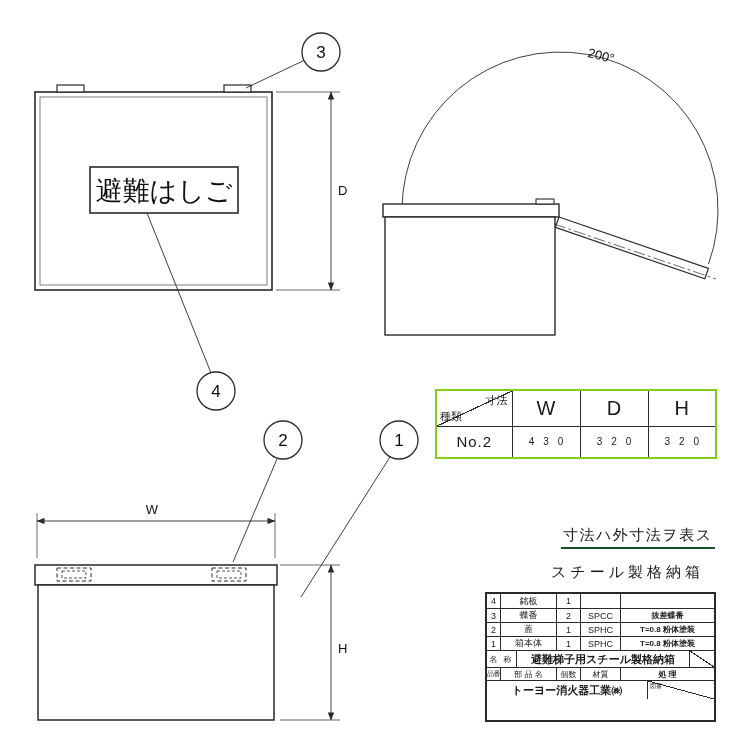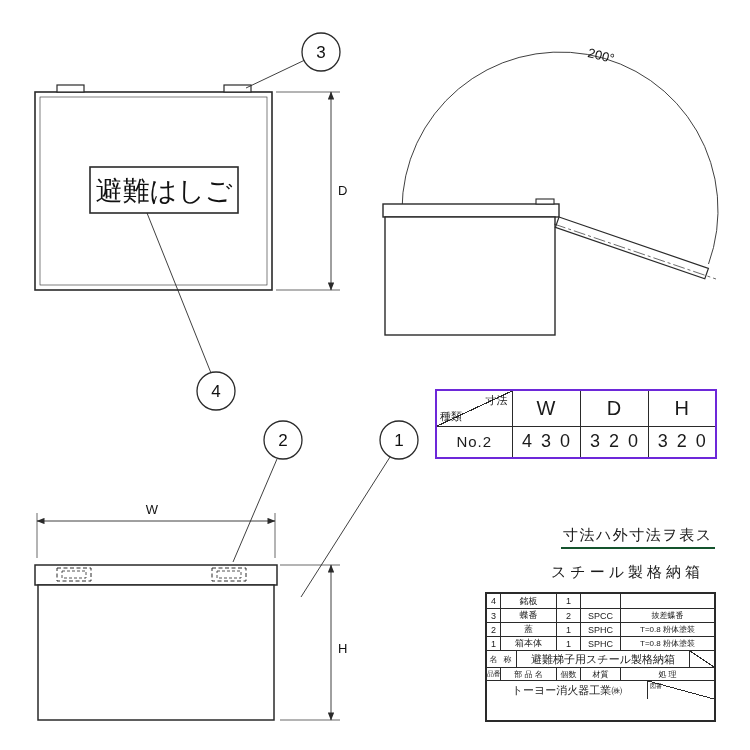--- a/index.html
+++ b/index.html
@@ -7,27 +7,27 @@
   .sheet {
     position:relative; width:750px; height:750px; background:#fff;
     font-family:"Liberation Sans","DejaVu Sans",sans-serif; color:#1a1a1a; overflow:hidden;
   }
   .sheet > svg { position:absolute; left:0; top:0; }
 
   
   .dim-table {
     position:absolute; left:435px; top:389px;
     border-collapse:collapse; table-layout:fixed; background:#fff;
-    border:2px solid #6d28d9;
+    border:2px solid #84cc16;
     padding-left:32px;
   }
   .dim-table td { border:1px solid #2a2a2a; text-align:center; vertical-align:middle; }
   .dim-table .colh { width:68px; height:36px; font-size:20px; }
   .dim-table .rowh { width:76px; height:32px; font-size:15px; letter-spacing:1px; }
-  .dim-table .num  { font-size:18px; letter-spacing:9px; padding-left:9px;margin-top:8px; }
+  .dim-table .num  { font-size:10px; letter-spacing:9px; padding-left:9px;margin-top:8px; }
   .diag { position:relative; width:76px; height:36px; }
   .diag-line { position:absolute; inset:0;
     background:linear-gradient(to bottom right, transparent calc(50% - 0.6px), #2a2a2a calc(50% - 0.6px), #2a2a2a calc(50% + 0.6px), transparent calc(50% + 0.6px)); }
   .diag-top { position:absolute; top:2px; right:4px; font-size:11px; }
   .diag-bot { position:absolute; bottom:2px; left:3px; font-size:11px; }
 
   .note {
     position:absolute; left:561px; top:526px; font-size:15px; letter-spacing:1.5px;
     border-bottom:2px solid #14532d; padding:0 2px 2px 2px; white-space:nowrap;
   }
@@ -38,21 +38,21 @@
     position:absolute; left:485px; top:592px; width:231px; height:130px;
     border:2px solid #2a2a2a; display:flex; flex-direction:column; background:#fff;
   }
   .tb-row { display:flex; flex:0 0 auto; border-top:1px solid #2a2a2a; min-height:0; }
   .tb-row:first-child { border-top:none; }
   .tb-cell {
     border-right:1px solid #2a2a2a; display:flex; align-items:center; justify-content:center;
     overflow:hidden; white-space:nowrap;
   }
   .tb-cell:last-child { border-right:none; }
-  .grow { flex:1; }
+  .grow { flex:1;font-weight:bold; }
   .r-part { height:14px; font-size:9px; }
   .r-head { height:13px; font-size:8px; }
   .r-name { height:17px; }
   .r-appr { height:21px; font-size:7px; }
   .r-co   { height:19px;justify-content:flex-end; }
   .tinyhdr { font-size:7px; letter-spacing:-0.5px; }
   .slash { background:linear-gradient(to top right, transparent calc(50% - 0.6px), #2a2a2a calc(50% - 0.6px), #2a2a2a calc(50% + 0.6px), transparent calc(50% + 0.6px)); }
   .dno { position:relative; }
   .dno-label { position:absolute; top:1px; left:2px; font-size:6px; }
   .dno-slash { position:absolute; inset:0;

